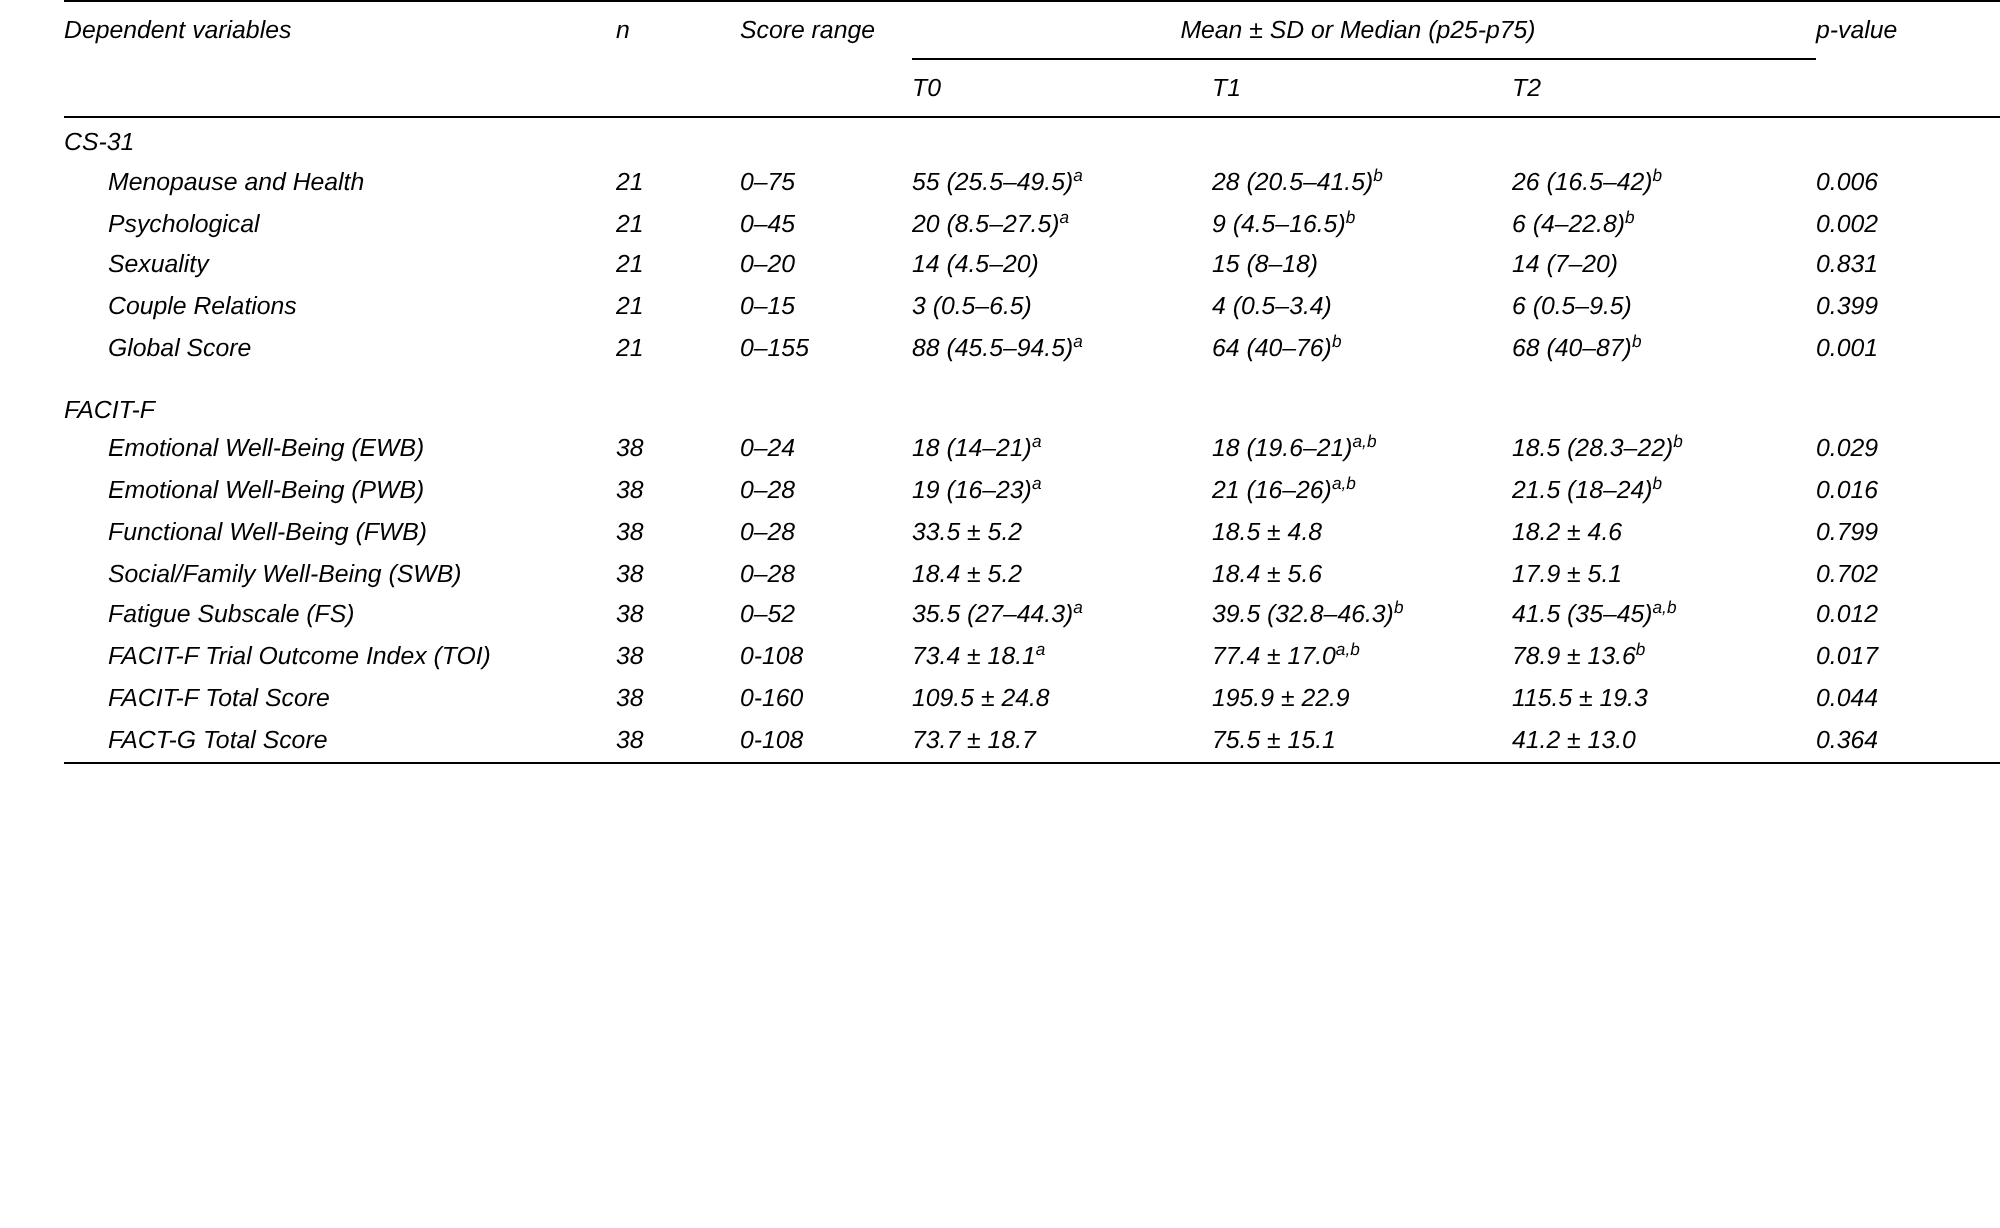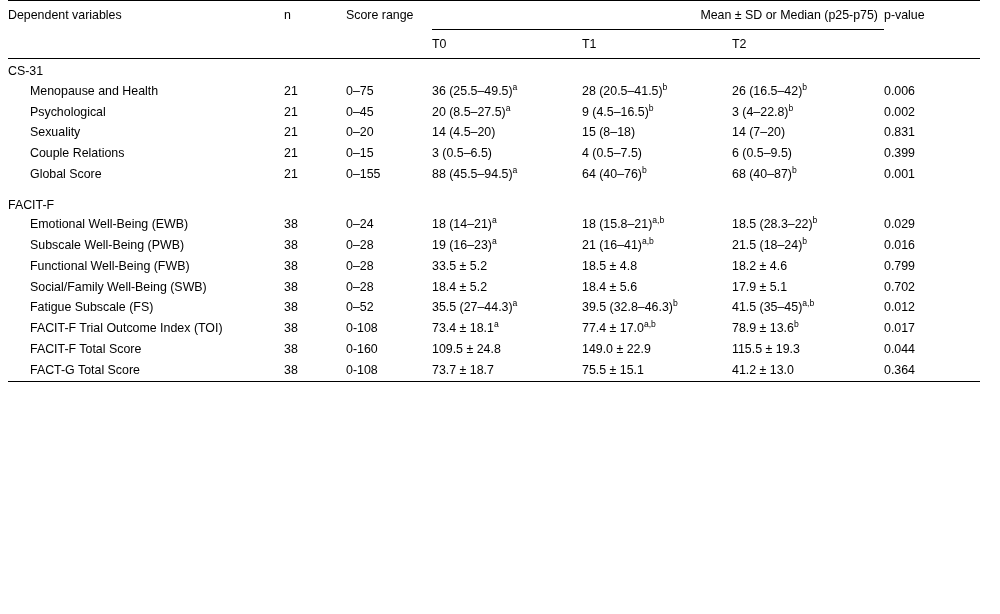--- a/index.html
+++ b/index.html
@@ -12,21 +12,22 @@
     height: 614px;
     font-family: "Liberation Sans", sans-serif;
     color: #000000;
     overflow: hidden;
   }
   .page {
     position: relative;
     width: 1000px;
     height: 614px;
     box-sizing: border-box;
-    padding: 0 8px;
+    padding: 0 32px;
+    font-style: italic;
   }
   table.stats {
     width: 972px;
     border-collapse: collapse;
     font-size: 12.4px;
     table-layout: fixed;
   }
   
   col.c-var   { width: 276px; }
   col.c-n     { width: 62px;  }
@@ -39,21 +40,21 @@
   .rule-top td, .rule-top th { border-top: 1.6px solid #000; }
   .rule-bot td, .rule-bot th { border-bottom: 1.1px solid #000; }
 
   thead th {
     font-weight: normal;
     text-align: left;
     vertical-align: top;
     padding: 7px 6px 6px 0;
     line-height: 1.18;
   }
-  thead th.center { text-align: right; }
+  thead th.center { text-align: center; }
   .span-rule {
     border-bottom: 1.1px solid #000;
   }
   thead tr.sub th {
     padding-top: 7px;
     padding-bottom: 7px;
   }
 
   tbody td {
     vertical-align: top;
@@ -108,49 +109,49 @@
     </thead>
 
     <tbody id="tbody">
         <tr class="group rule-top">
           <td class="grouplabel" colspan="7">CS-31</td>
         </tr>
         <tr>
           <td class="indent">Menopause and Health</td>
           <td class="num">21</td>
           <td class="num">0–75</td>
-          <td class="num"><span>36 (25.5–49.5)</span><sup>a</sup></td>
+          <td class="num"><span>55 (25.5–49.5)</span><sup>a</sup></td>
           <td class="num"><span>28 (20.5–41.5)</span><sup>b</sup></td>
           <td class="num"><span>26 (16.5–42)</span><sup>b</sup></td>
           <td class="num">0.006</td>
         </tr>
         <tr>
           <td class="indent">Psychological</td>
           <td class="num">21</td>
           <td class="num">0–45</td>
           <td class="num"><span>20 (8.5–27.5)</span><sup>a</sup></td>
           <td class="num"><span>9 (4.5–16.5)</span><sup>b</sup></td>
-          <td class="num"><span>3 (4–22.8)</span><sup>b</sup></td>
+          <td class="num"><span>6 (4–22.8)</span><sup>b</sup></td>
           <td class="num">0.002</td>
         </tr>
         <tr>
           <td class="indent">Sexuality</td>
           <td class="num">21</td>
           <td class="num">0–20</td>
           <td class="num"><span>14 (4.5–20)</span></td>
           <td class="num"><span>15 (8–18)</span></td>
           <td class="num"><span>14 (7–20)</span></td>
           <td class="num">0.831</td>
         </tr>
         <tr>
           <td class="indent">Couple Relations</td>
           <td class="num">21</td>
           <td class="num">0–15</td>
           <td class="num"><span>3 (0.5–6.5)</span></td>
-          <td class="num"><span>4 (0.5–7.5)</span></td>
+          <td class="num"><span>4 (0.5–3.4)</span></td>
           <td class="num"><span>6 (0.5–9.5)</span></td>
           <td class="num">0.399</td>
         </tr>
         <tr>
           <td class="indent">Global Score</td>
           <td class="num">21</td>
           <td class="num">0–155</td>
           <td class="num"><span>88 (45.5–94.5)</span><sup>a</sup></td>
           <td class="num"><span>64 (40–76)</span><sup>b</sup></td>
           <td class="num"><span>68 (40–87)</span><sup>b</sup></td>
@@ -160,30 +161,30 @@
           <td colspan="7"></td>
         </tr>
         <tr class="group">
           <td class="grouplabel" colspan="7">FACIT-F</td>
         </tr>
         <tr>
           <td class="indent">Emotional Well-Being (EWB)</td>
           <td class="num">38</td>
           <td class="num">0–24</td>
           <td class="num"><span>18 (14–21)</span><sup>a</sup></td>
-          <td class="num"><span>18 (15.8–21)</span><sup>a,b</sup></td>
+          <td class="num"><span>18 (19.6–21)</span><sup>a,b</sup></td>
           <td class="num"><span>18.5 (28.3–22)</span><sup>b</sup></td>
           <td class="num">0.029</td>
         </tr>
         <tr>
-          <td class="indent">Subscale Well-Being (PWB)</td>
+          <td class="indent">Emotional Well-Being (PWB)</td>
           <td class="num">38</td>
           <td class="num">0–28</td>
           <td class="num"><span>19 (16–23)</span><sup>a</sup></td>
-          <td class="num"><span>21 (16–41)</span><sup>a,b</sup></td>
+          <td class="num"><span>21 (16–26)</span><sup>a,b</sup></td>
           <td class="num"><span>21.5 (18–24)</span><sup>b</sup></td>
           <td class="num">0.016</td>
         </tr>
         <tr>
           <td class="indent">Functional Well-Being (FWB)</td>
           <td class="num">38</td>
           <td class="num">0–28</td>
           <td class="num"><span>33.5 ± 5.2</span></td>
           <td class="num"><span>18.5 ± 4.8</span></td>
           <td class="num"><span>18.2 ± 4.6</span></td>
@@ -214,21 +215,21 @@
           <td class="num"><span>73.4 ± 18.1</span><sup>a</sup></td>
           <td class="num"><span>77.4 ± 17.0</span><sup>a,b</sup></td>
           <td class="num"><span>78.9 ± 13.6</span><sup>b</sup></td>
           <td class="num">0.017</td>
         </tr>
         <tr>
           <td class="indent">FACIT-F Total Score</td>
           <td class="num">38</td>
           <td class="num">0-160</td>
           <td class="num"><span>109.5 ± 24.8</span></td>
-          <td class="num"><span>149.0 ± 22.9</span></td>
+          <td class="num"><span>195.9 ± 22.9</span></td>
           <td class="num"><span>115.5 ± 19.3</span></td>
           <td class="num">0.044</td>
         </tr>
         <tr>
           <td class="indent">FACT-G Total Score</td>
           <td class="num">38</td>
           <td class="num">0-108</td>
           <td class="num"><span>73.7 ± 18.7</span></td>
           <td class="num"><span>75.5 ± 15.1</span></td>
           <td class="num"><span>41.2 ± 13.0</span></td>

